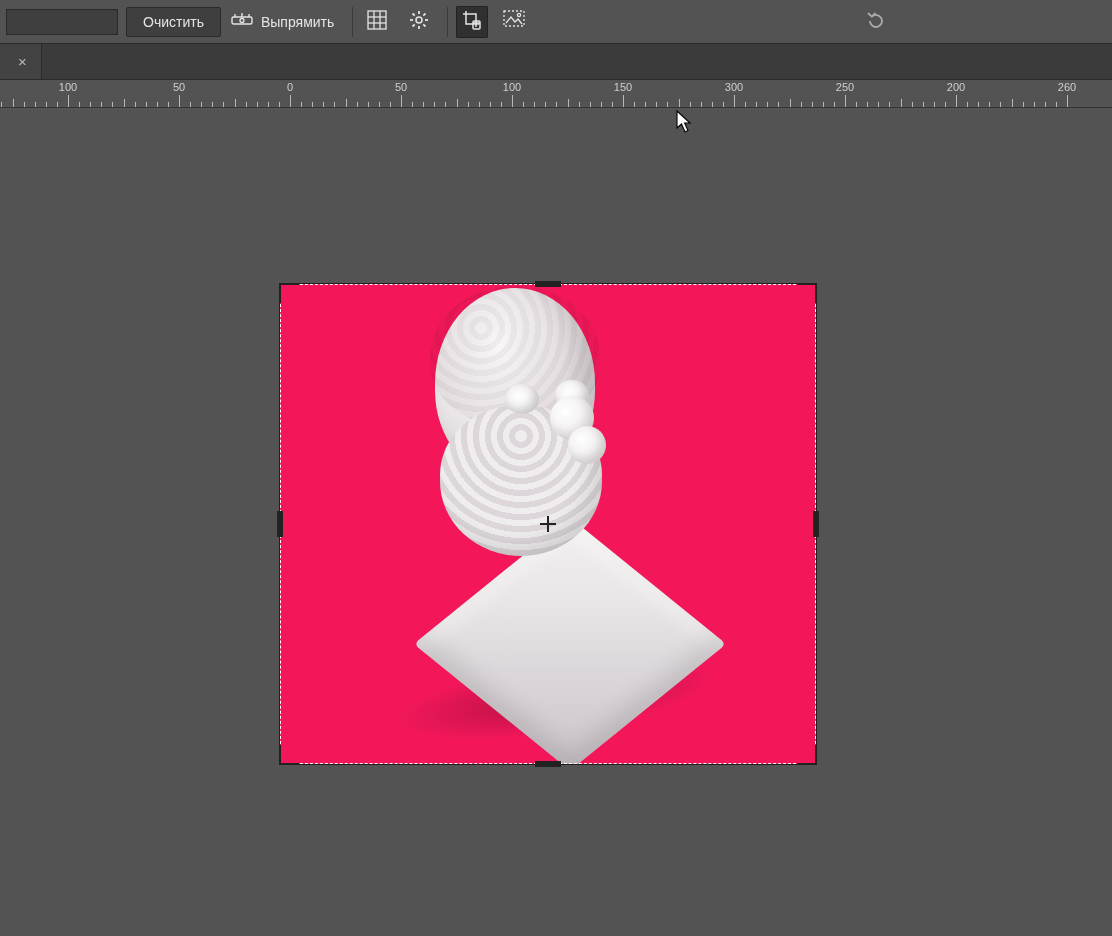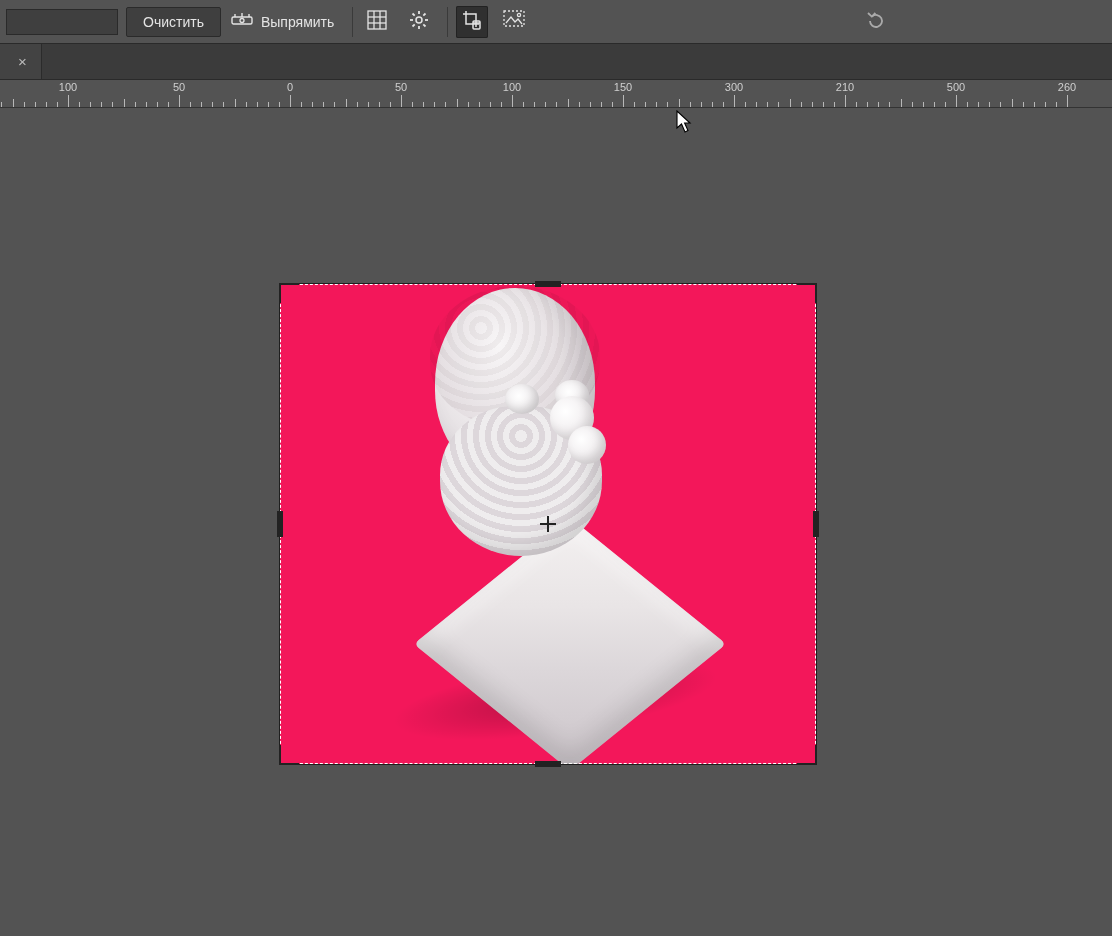--- a/index.html
+++ b/index.html
@@ -382,32 +382,32 @@
     <div class="tick major" style="left: 734px;"></div>
     <div class="tick minor" style="left: 745.1px;"></div>
     <div class="tick minor" style="left: 756.2px;"></div>
     <div class="tick minor" style="left: 767.3px;"></div>
     <div class="tick minor" style="left: 778.4px;"></div>
     <div class="tick mid" style="left: 789.5px;"></div>
     <div class="tick minor" style="left: 800.6px;"></div>
     <div class="tick minor" style="left: 811.7px;"></div>
     <div class="tick minor" style="left: 822.8px;"></div>
     <div class="tick minor" style="left: 833.9px;"></div>
-    <div class="num" style="left: 845px;">210</div>
+    <div class="num" style="left: 845px;">250</div>
     <div class="tick major" style="left: 845px;"></div>
     <div class="tick minor" style="left: 856.1px;"></div>
     <div class="tick minor" style="left: 867.2px;"></div>
     <div class="tick minor" style="left: 878.3px;"></div>
     <div class="tick minor" style="left: 889.4px;"></div>
     <div class="tick mid" style="left: 900.5px;"></div>
     <div class="tick minor" style="left: 911.6px;"></div>
     <div class="tick minor" style="left: 922.7px;"></div>
     <div class="tick minor" style="left: 933.8px;"></div>
     <div class="tick minor" style="left: 944.9px;"></div>
-    <div class="num" style="left: 956px;">500</div>
+    <div class="num" style="left: 956px;">200</div>
     <div class="tick major" style="left: 956px;"></div>
     <div class="tick minor" style="left: 967.1px;"></div>
     <div class="tick minor" style="left: 978.2px;"></div>
     <div class="tick minor" style="left: 989.3px;"></div>
     <div class="tick minor" style="left: 1000.4px;"></div>
     <div class="tick mid" style="left: 1011.5px;"></div>
     <div class="tick minor" style="left: 1022.6px;"></div>
     <div class="tick minor" style="left: 1033.7px;"></div>
     <div class="tick minor" style="left: 1044.8px;"></div>
     <div class="tick minor" style="left: 1055.9px;"></div>

